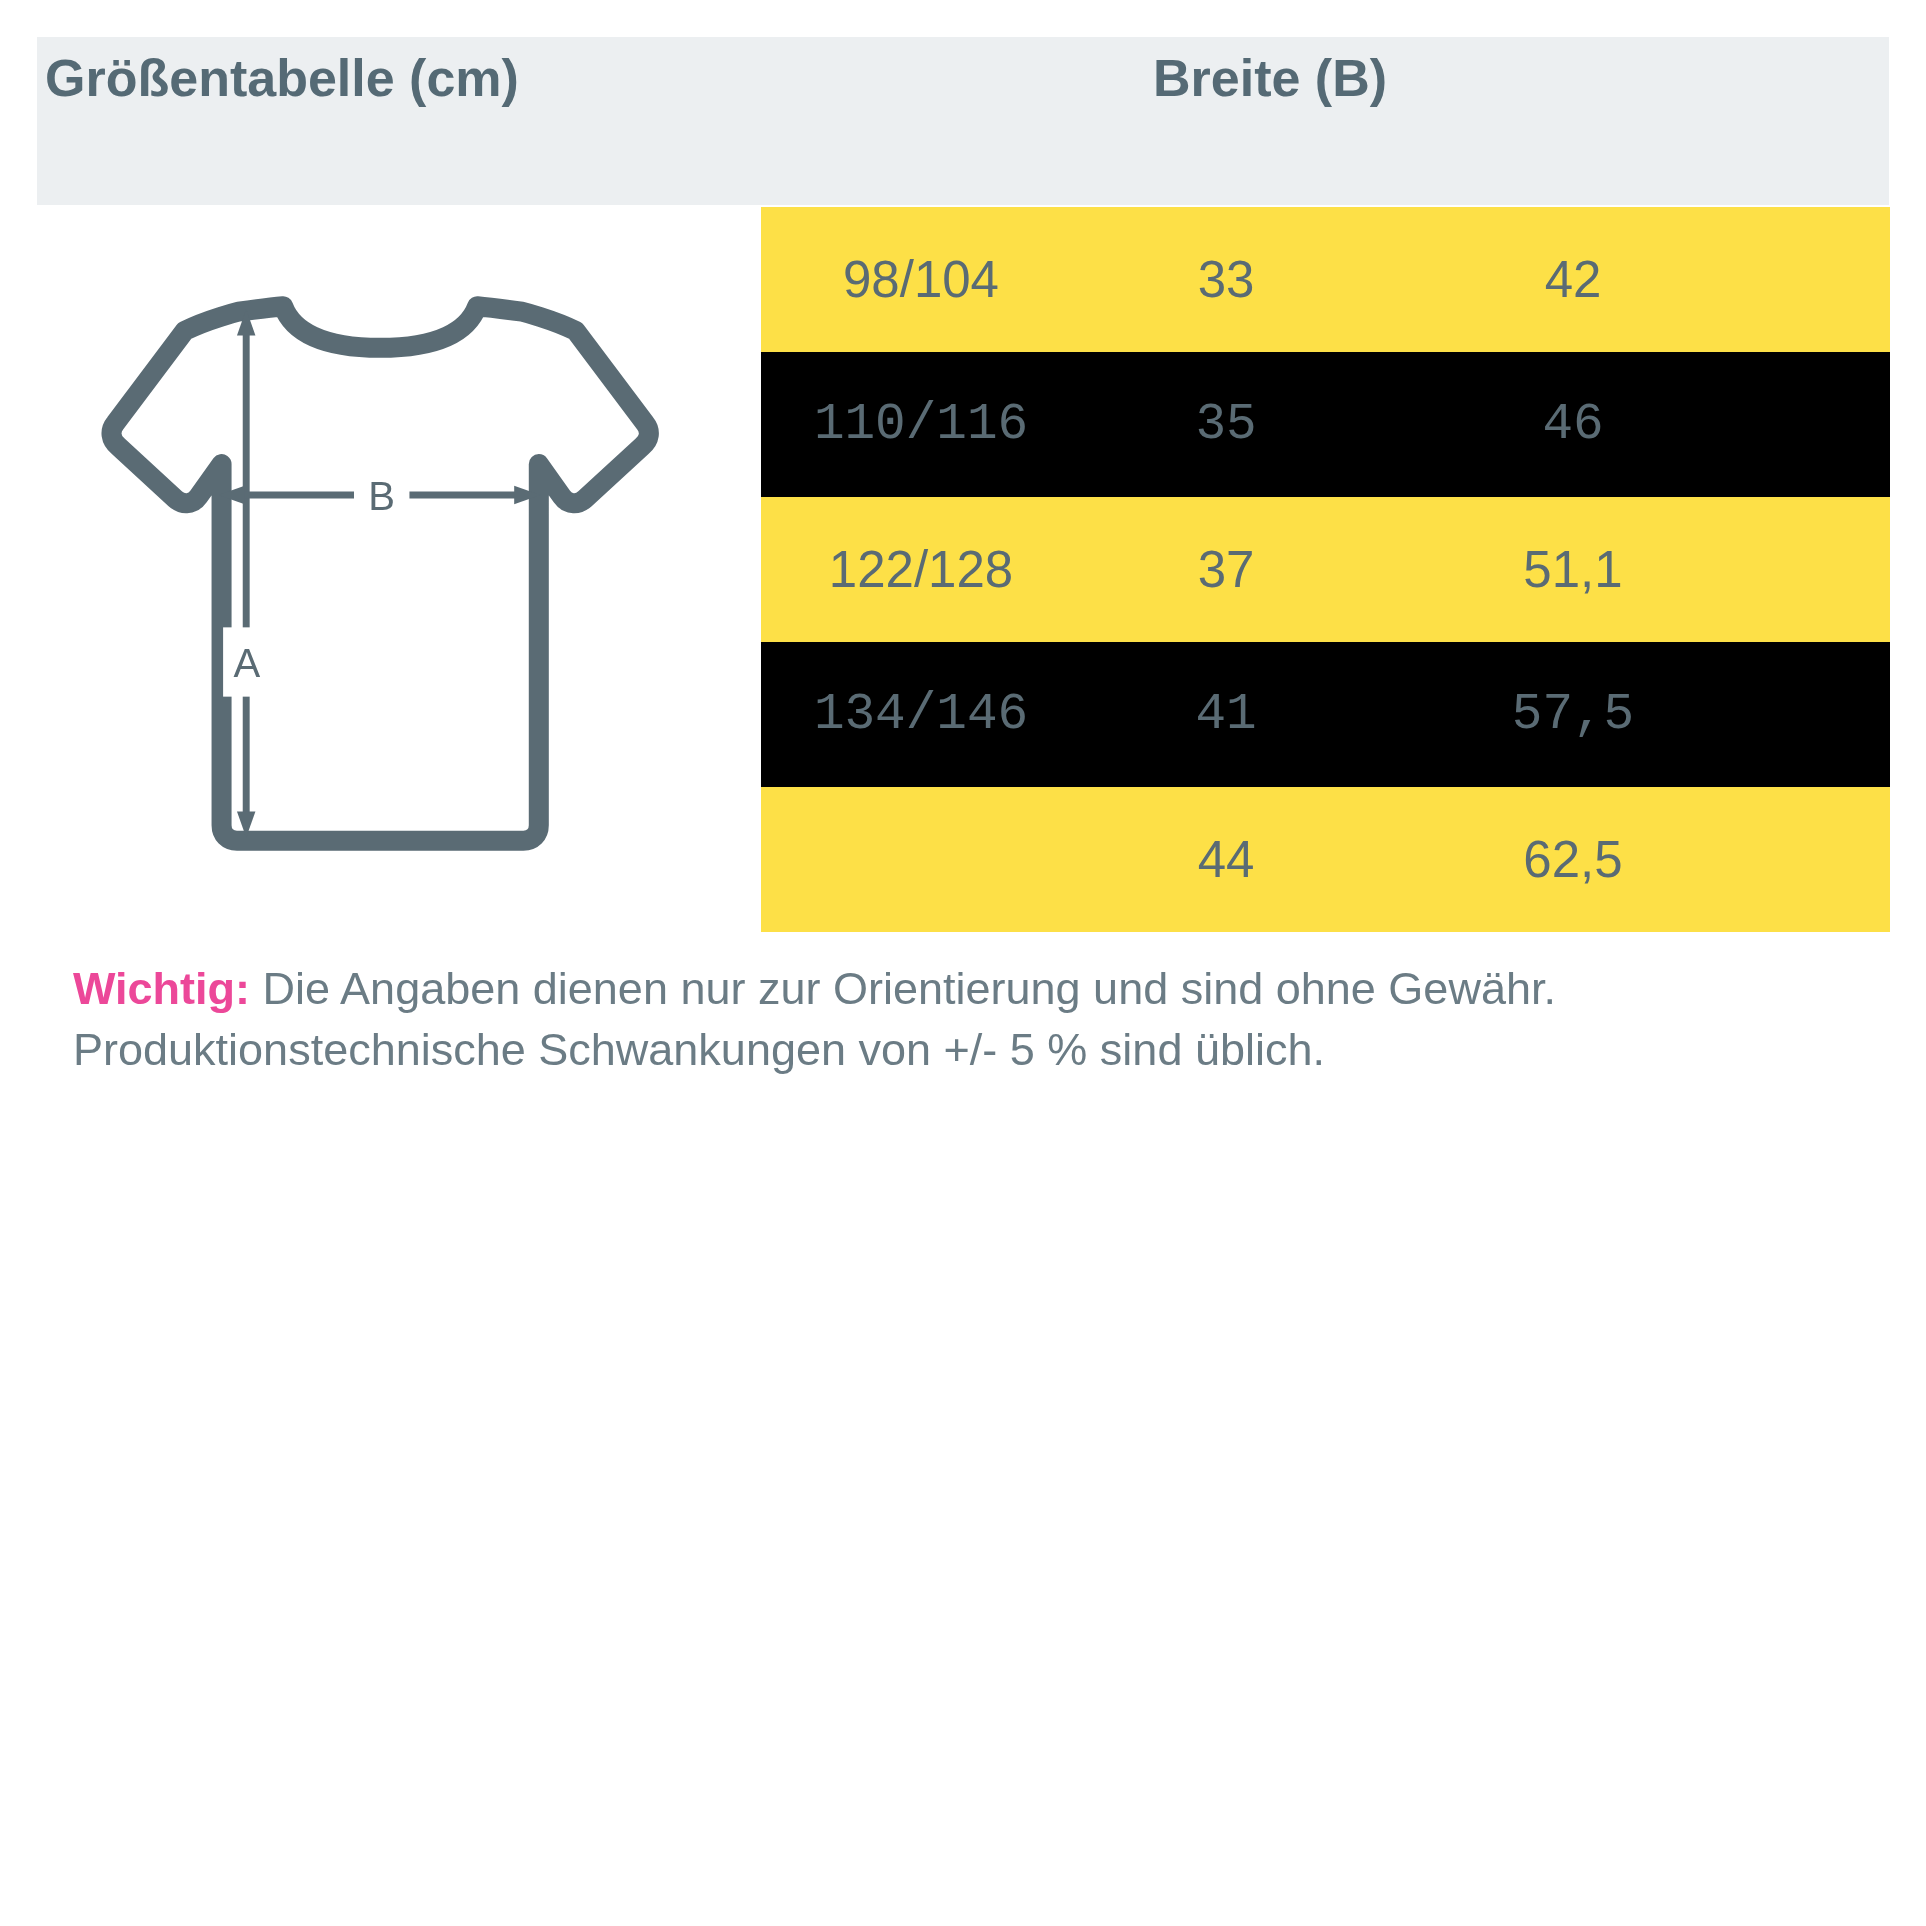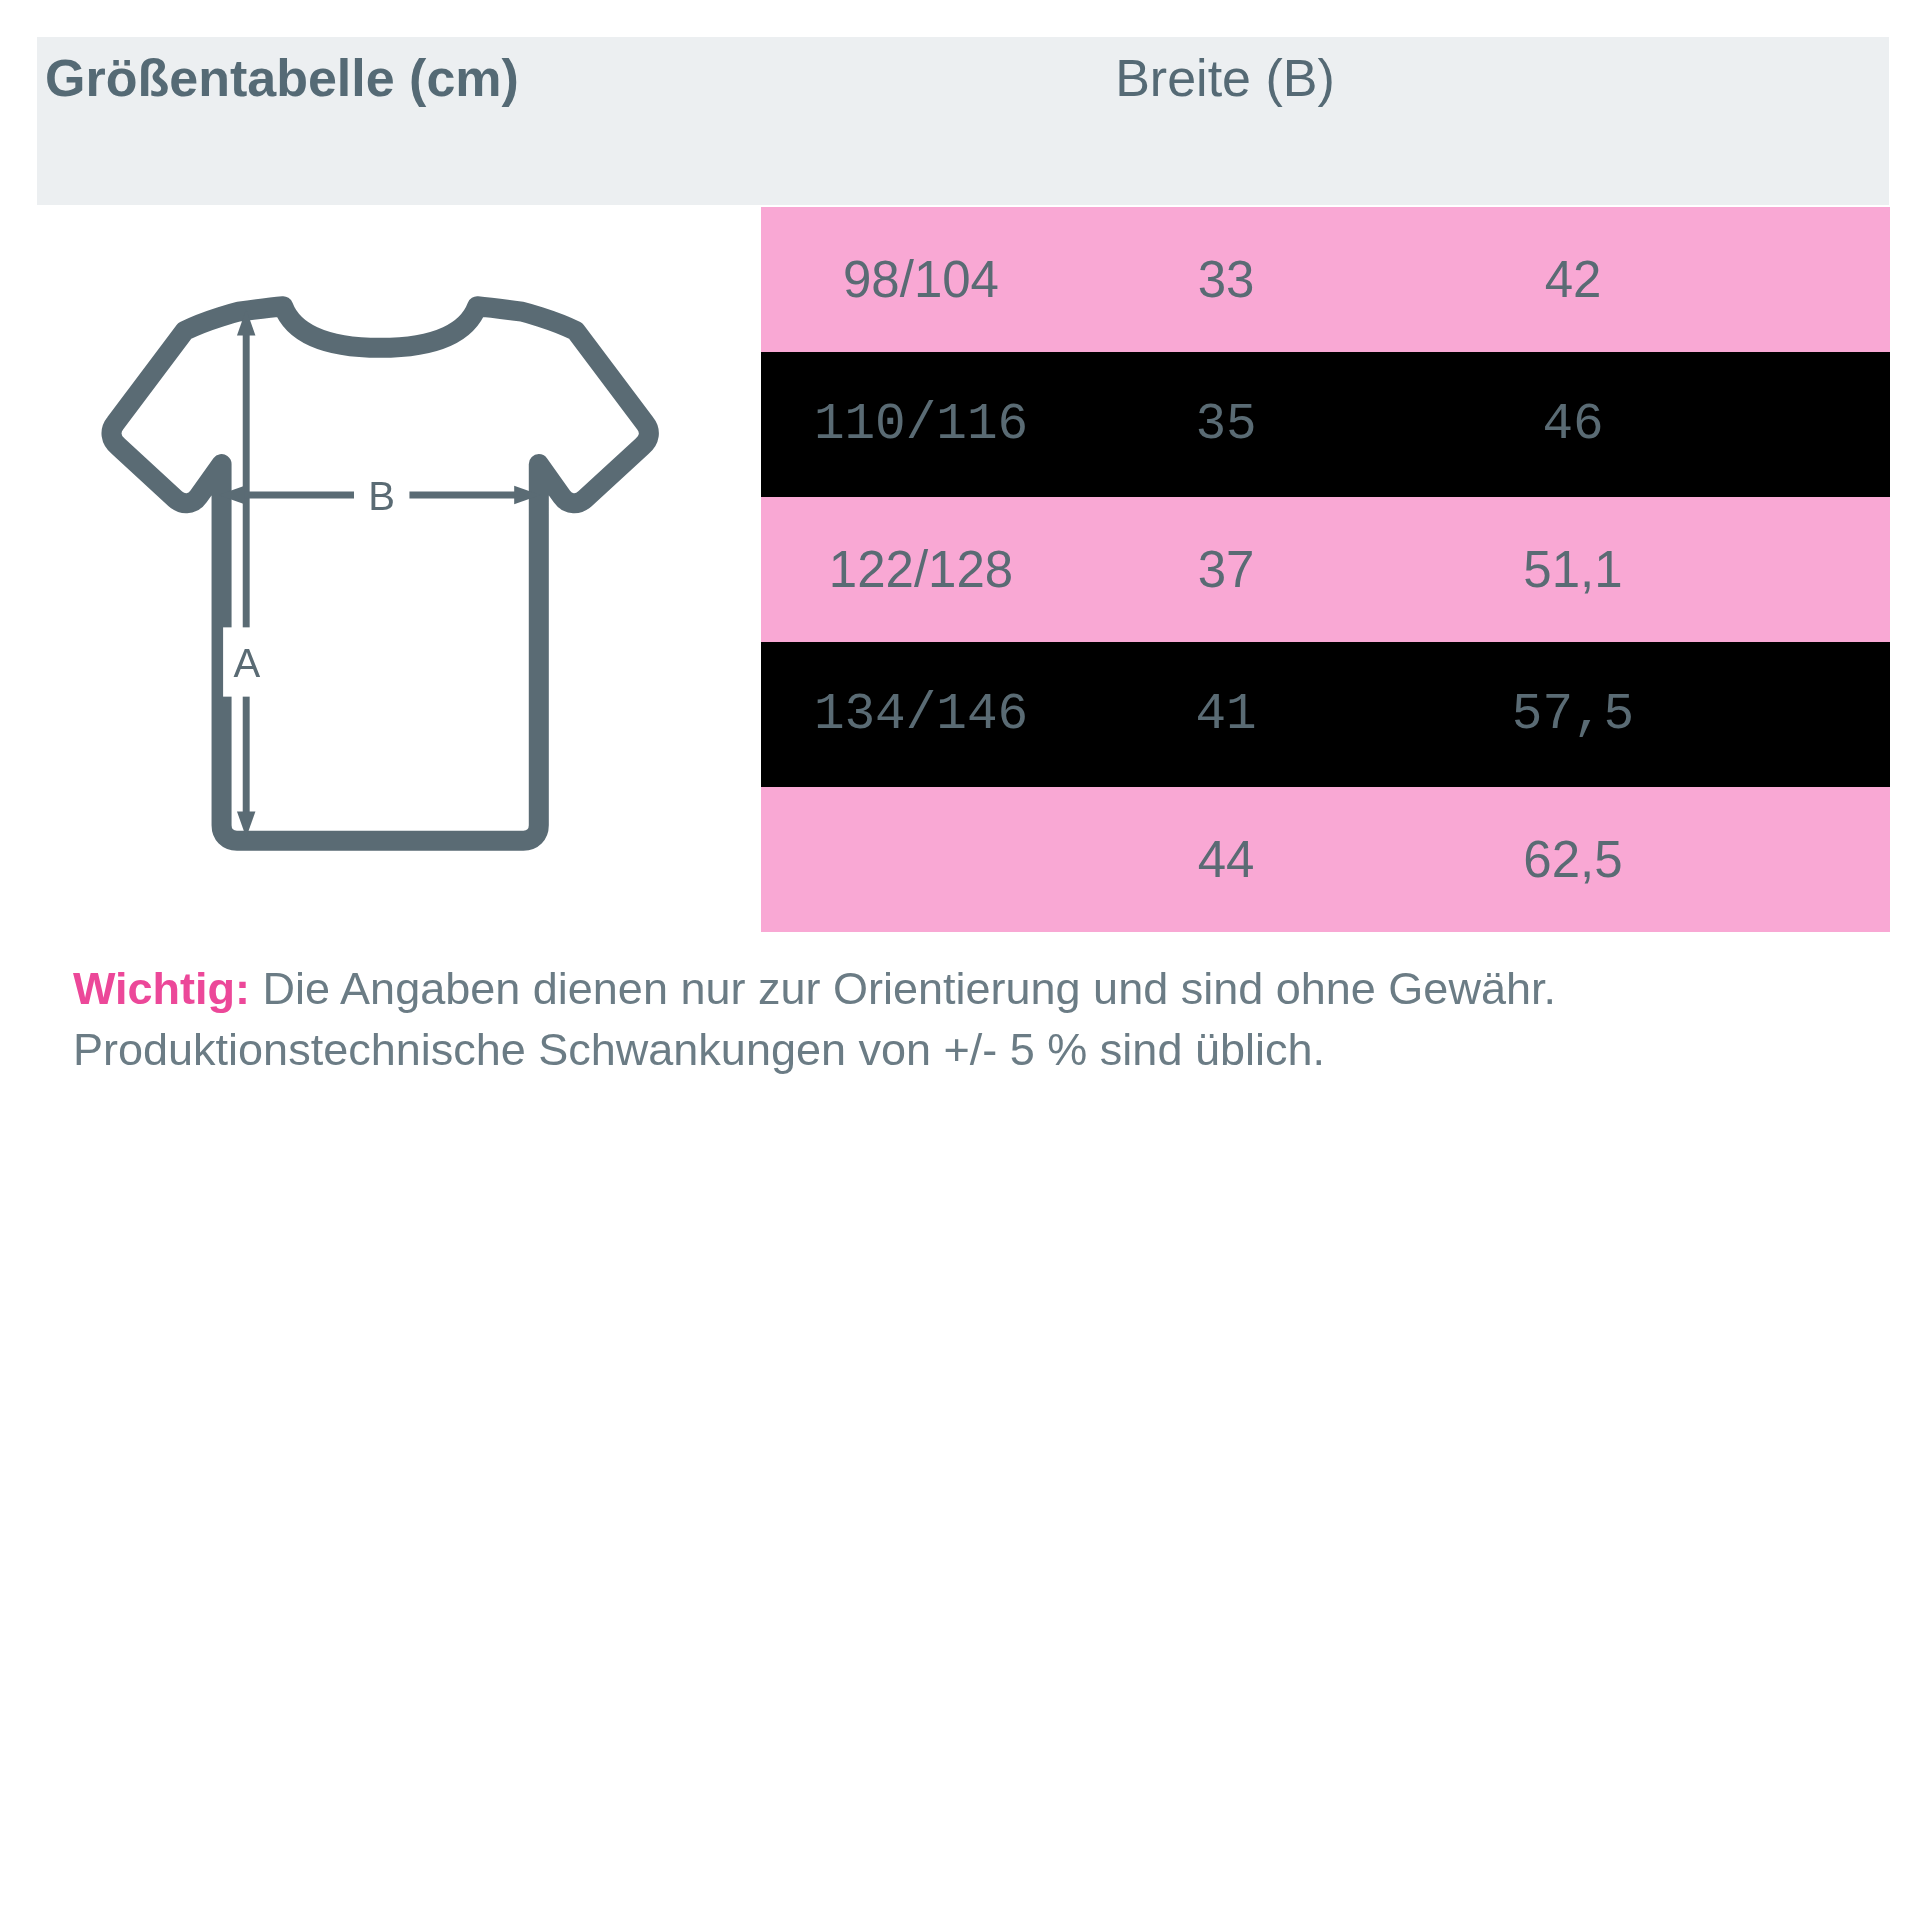--- a/index.html
+++ b/index.html
@@ -38,39 +38,39 @@
     font-size: 52px;
     font-weight: bold;
     color: #556a75;
     letter-spacing: 0px;
     white-space: nowrap;
   }
   .header-col {
     position: absolute;
     top: 48px;
     font-size: 52px;
-    font-weight: normal;
+    font-weight: bold;
     color: #556a75;
-    text-align: center;
+    text-align: right;
     white-space: nowrap;
   }
   .header-col.c-breite { left: 1063px; width: 324px; }
   .header-col.c-hoehe  { left: 1410px; width: 324px; }
 
   
   .table {
     position: absolute;
     left: 761px;
     top: 207px;
     width: 1129px;
   }
   .row {
     position: relative;
     height: 145px;
-    background: #f9a8d4;
+    background: #fde047;
   }
   .row.alt {
     background: #000000;
     font-family: Liberation Mono, monospace;
   }
   .cell {
     position: absolute;
     top: 0;
     height: 145px;
     line-height: 145px;

